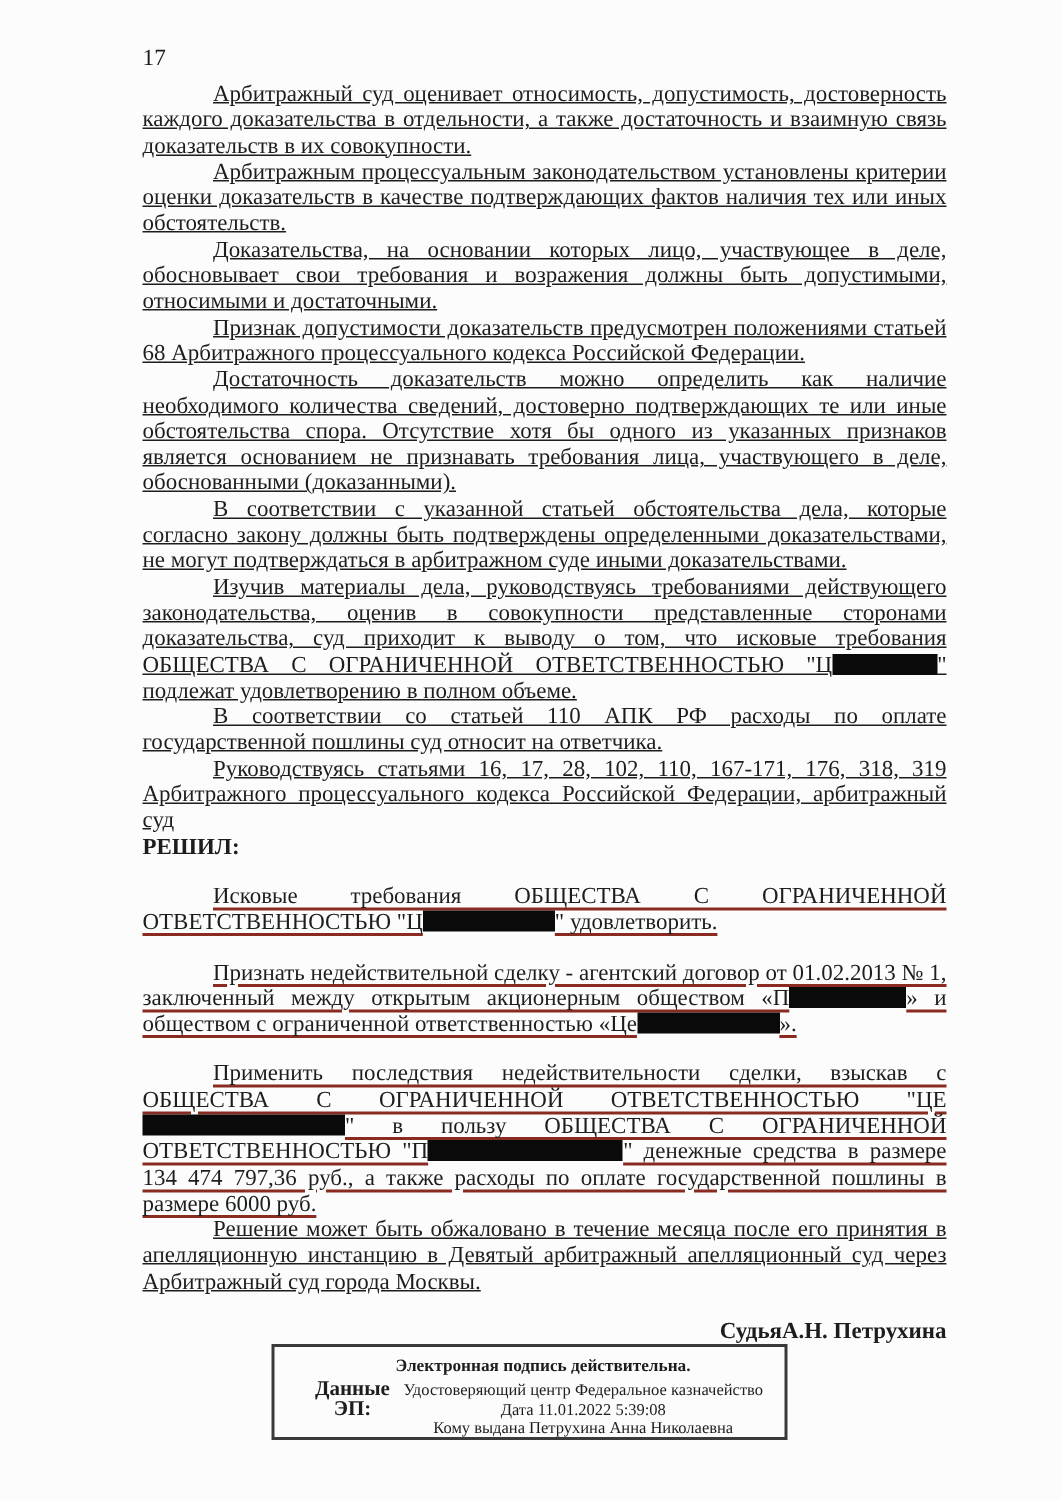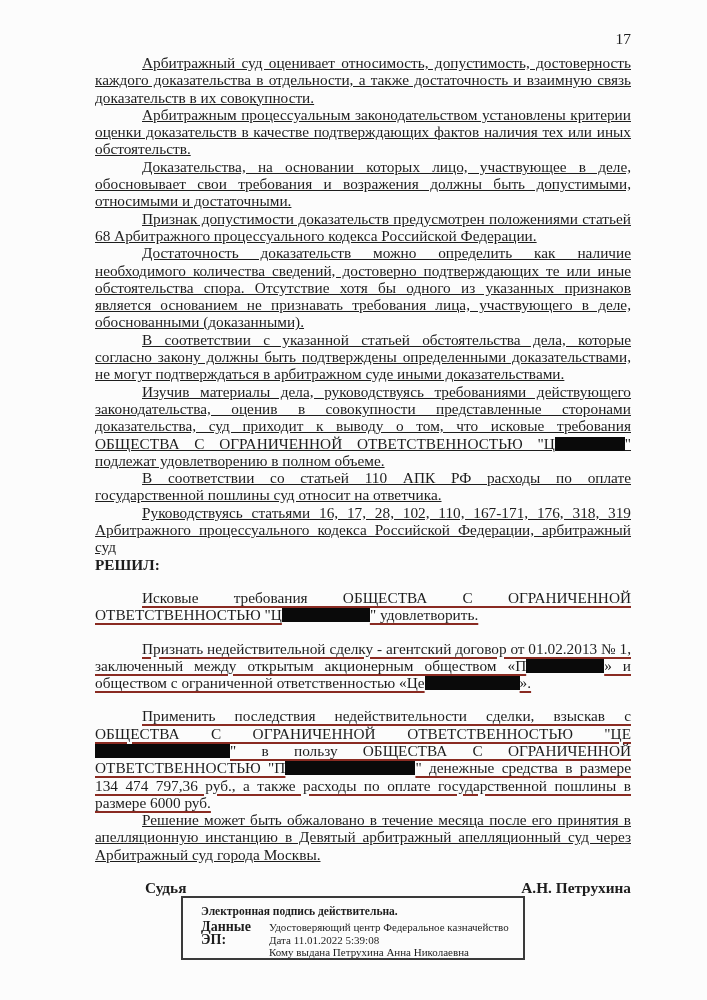--- a/index.html
+++ b/index.html
@@ -17,21 +17,21 @@
     overflow:hidden;
     font-family:"Liberation Serif","DejaVu Serif",serif;
     color:var(--text-color);
   }
   .content{
     position:absolute;
     left:95px;top:30px;
     width:536px;
   }
   .pageno{
-    text-align:right;
+    text-align:left;
     font-size:15.5px;
     line-height:17px;
     margin-bottom:7px;
   }
   .paragraphs p{
     margin:0;
     font-size:15.3px;
     line-height:17.3px;
     text-align:justify;
   }
@@ -52,33 +52,34 @@
     margin-top:16px;
   }
   .redaction{
     display:inline-block;
     background:var(--redaction-color);
     height:14px;
     vertical-align:-2px;
   }
   .signature-row{
     display:flex;
-    justify-content:space-between;
+    justify-content:flex-end;
     font-weight:bold;
     font-size:15.3px;
     line-height:17.3px;
     margin-top:16px;
     padding-left:50px;
   }
   .stamp{
     position:absolute;
     left:181px;top:896px;
     width:340px;height:60px;
     border:2px solid #3a3a3a;
     background:var(--page-bg);
+    text-align:center;
   }
   .stamp-title{
     font-weight:bold;
     font-size:11.5px;
     line-height:13px;
     margin:7px 0 3px 18px;
   }
   .stamp-row{
     display:flex;
     margin-left:18px;

